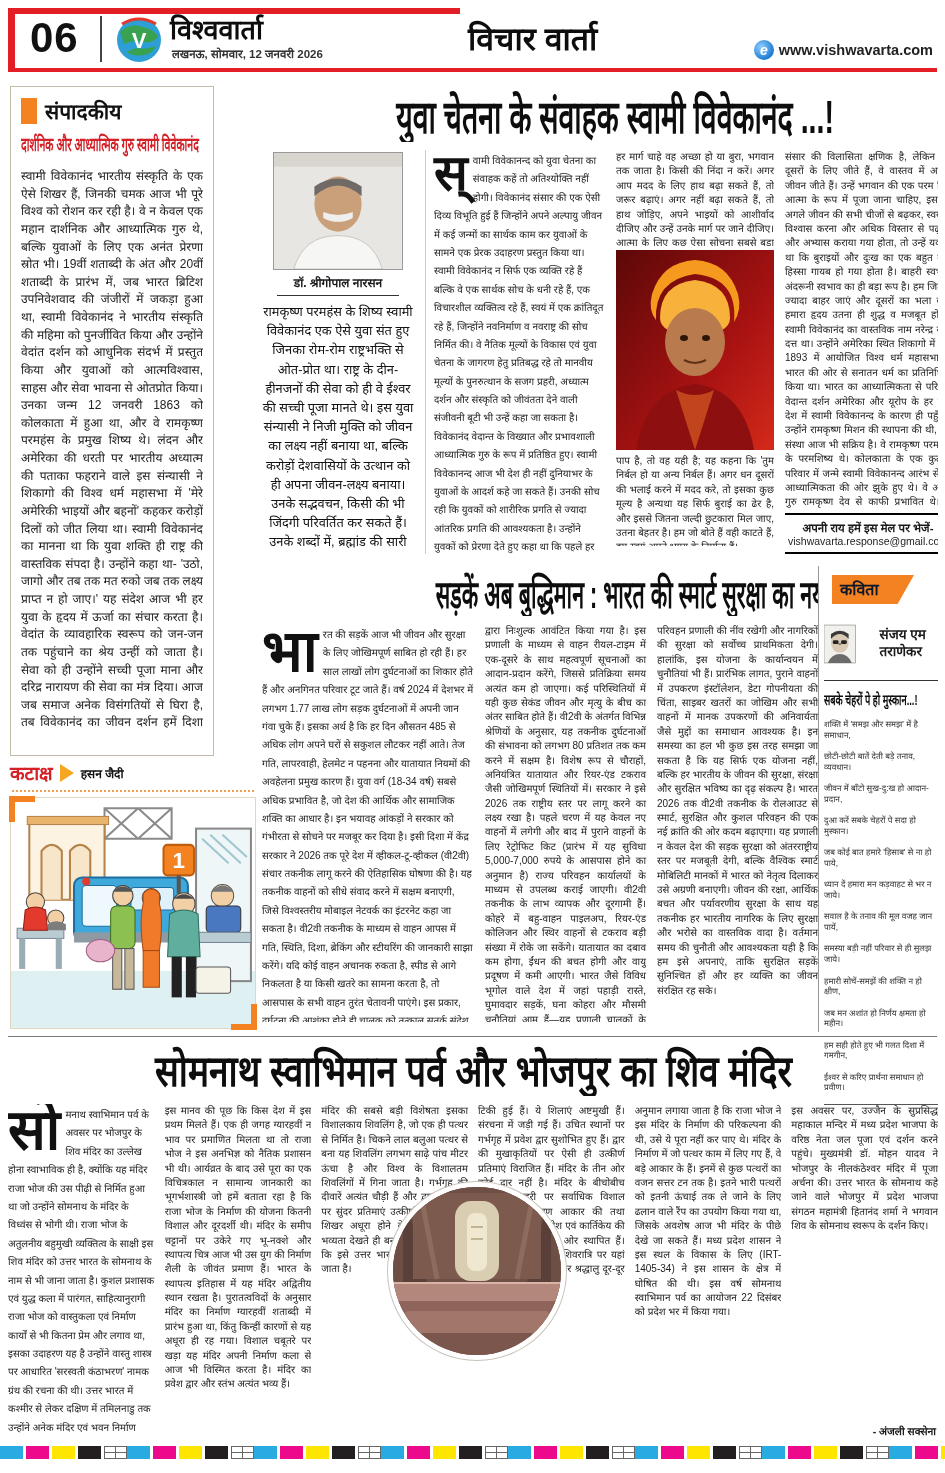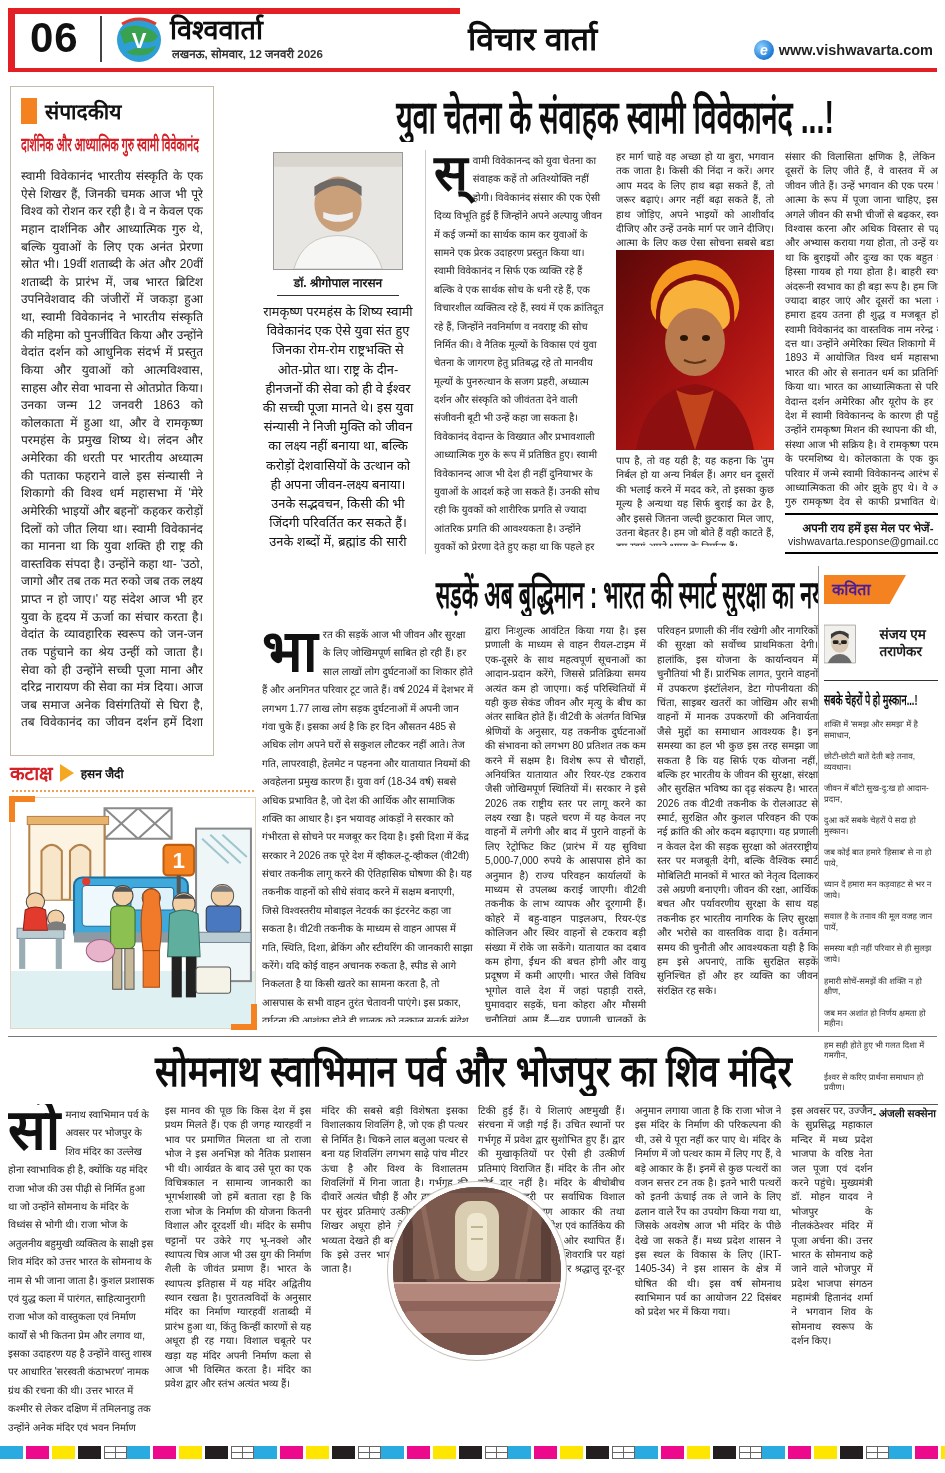--- a/index.html
+++ b/index.html
@@ -69,38 +69,38 @@
   .roads-cols { display:flex; gap:11px; margin-top:8px; height:398px; overflow:hidden; }
   .rcol1 { width:212px; flex:none; }
   .rcol1 .dropcap { font-size:58px; }
   .roads-photo-wrap { float:right; width:120px; margin:0 0 4px 6px; text-align:center; }
   .roads-caption { font-size:11px; font-weight:bold; border-bottom:1.5px solid #333; padding:2px 0 3px 0; }
   .rcol2, .rcol3 { width:161px; flex:none; }
   .vrule-poem { position:absolute; left:556px; top:0; width:1px; height:466px; background:#999; }
 
   
   .poem { position:absolute; left:824px; top:575px; width:114px; height:457px; }
-  .poem-head { background:#f58220; color:#4c1d95; font-weight:bold; font-size:16px; padding:3px 10px 4px 8px; width:82px; clip-path:polygon(0 0,100% 0,80% 100%,0 100%); }
+  .poem-head { background:#f58220; color:#0f172a; font-weight:bold; font-size:16px; padding:3px 10px 4px 8px; width:82px; clip-path:polygon(0 0,100% 0,80% 100%,0 100%);margin-left:8px; }
   .poet-row { display:flex; gap:24px; align-items:center; margin:10px 0 6px 0; }
   .poet-name { font-size:13.5px; font-weight:bold; line-height:1.25; }
   .poem-hr { border-top:1.5px solid #333; margin:4px 0 8px 0; }
   .poem-title-wrap { overflow:hidden; height:20px; margin-bottom:10px; }
   .poem-title { white-space:nowrap; font-size:15px; font-weight:bold; color:#0d0d0d; transform:scaleX(.62); transform-origin:0 50%; }
   .poem-line { font-size:8.3px; color:#333; margin-bottom:10.5px; line-height:1.3; }
   .poem-end-hr { border-top:1px solid #555; margin-top:4px; }
 
   
   .rule-mid { position:absolute; left:8px; top:1036px; width:929px; height:1px; background:#777; }
   .temple { position:absolute; left:8px; top:1040px; width:930px; height:404px; }
   .temple-headline-wrap { overflow:hidden; height:56px; text-align:center; }
   .temple-headline { display:inline-block; white-space:nowrap; font-size:43px; font-weight:bold; color:#0d0d0d; transform:scaleX(.82); transform-origin:50% 50%; }
   .temple-cols { display:flex; gap:10px; margin-top:8px; height:334px; overflow:hidden; }
   .tcol { flex:1; overflow:hidden; }
   .tcol .dropcap { font-size:56px; }
-  .tcol6 { display:flex; flex-direction:row; }
+  .tcol6 { display:flex; flex-direction:column; }
   .tcol6 .t6-txt { flex:1; overflow:hidden; }
   .temple-byline { text-align:right; font-weight:bold; font-size:10.5px; padding:2px 2px 0 0; }
   .temple-circle { position:absolute; left:380px; top:142px; width:178px; height:178px; border-radius:50%; overflow:hidden; border:5px solid #fff; box-shadow:0 0 0 1px #c9c2b8; background:#9c7a6d; }
 
   
   .regmarks { position:absolute; left:0; top:1446px; width:945px; display:flex; justify-content:space-around; align-items:center; }
   .reg-group { display:flex; gap:3px; align-items:center; }
   .reg-sq { width:23px; height:13px; }
   .sq-c { background:#29abe2; } .sq-m { background:#ec098c; } .sq-y { background:#ffe600; } .sq-k { background:#231f20; }
   .reg-cross { width:23px; height:13px; border:1px solid #666; background:

